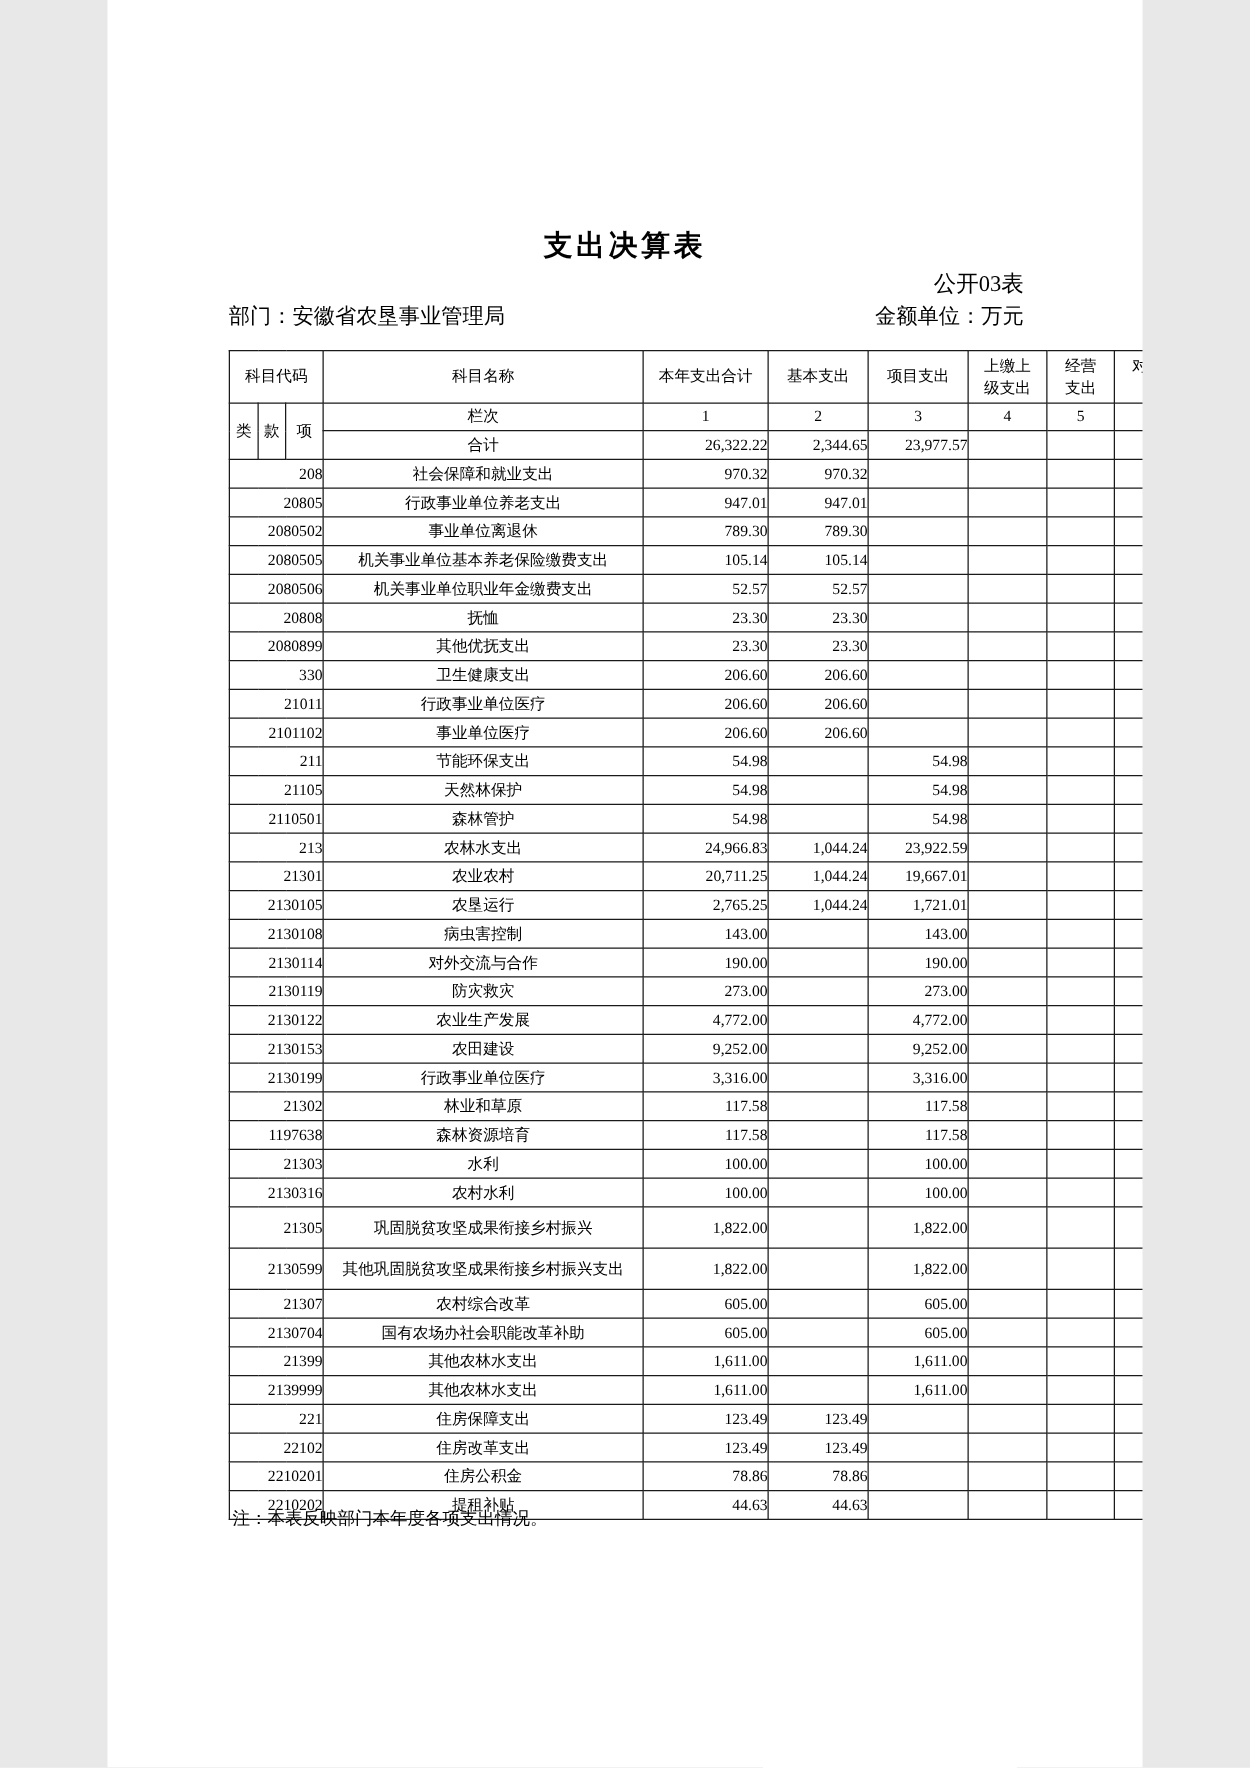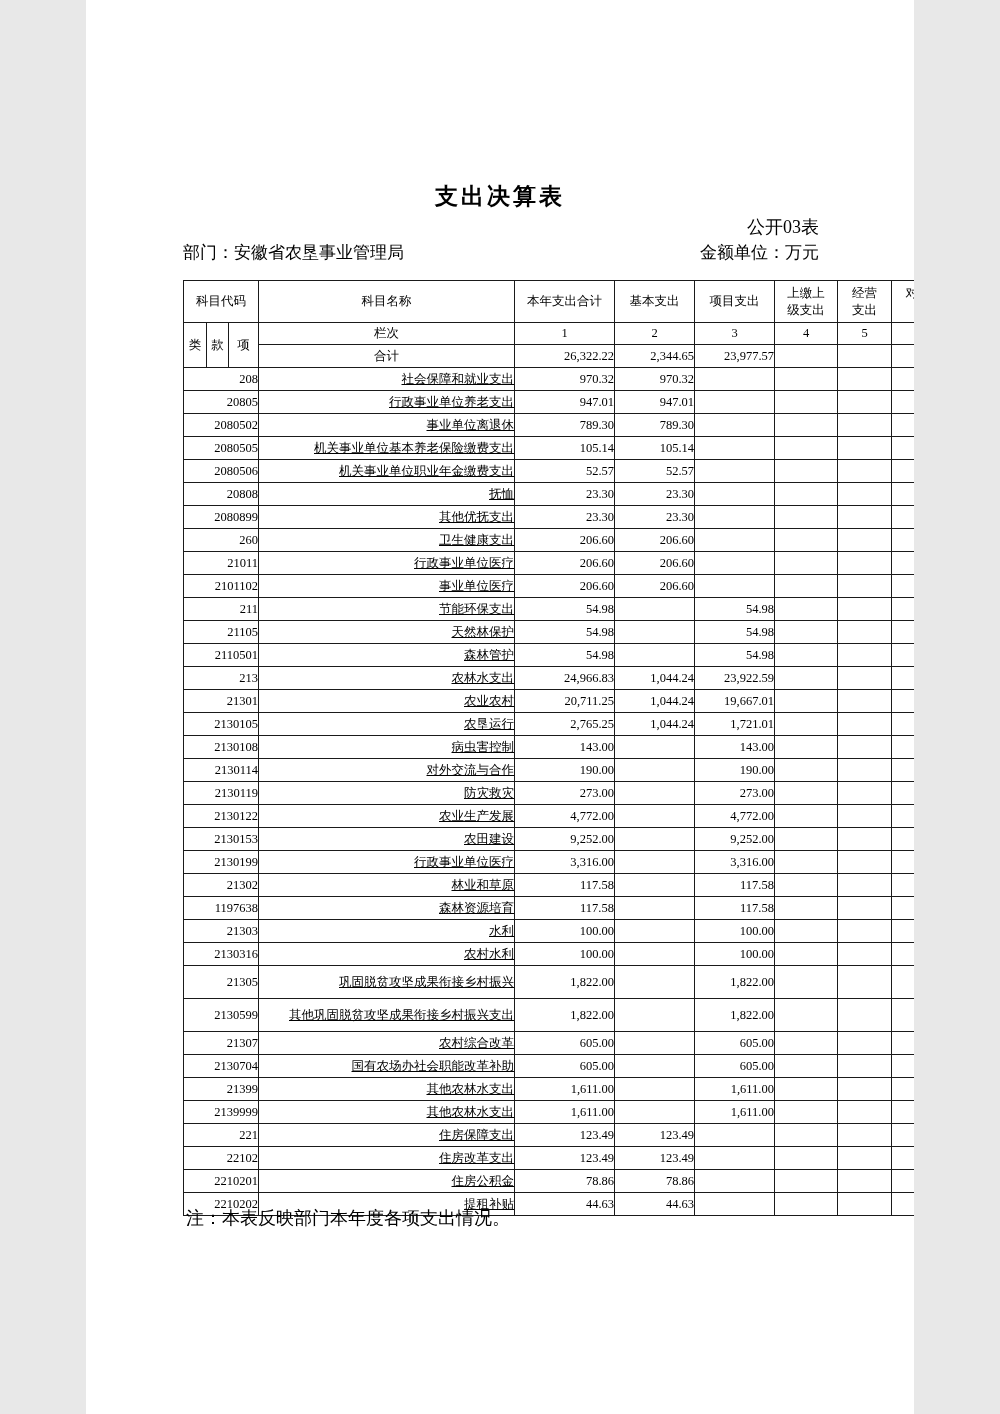--- a/index.html
+++ b/index.html
@@ -45,25 +45,25 @@
     box-sizing:border-box;
   }
   tr.h1{height:42px;}
   tr.h2{height:22px;}
   tr.h3{height:23px;}
   tbody tr{height:23px;}
   tbody tr.tall{height:33px;}
   th.center{text-align:center;vertical-align:middle;white-space:pre-line;line-height:1.35;}
   td.num{text-align:right;padding-right:11px;font-size:12.5px;}
   td.code{text-align:right;padding-left:5px;}
-  td.name{text-align:right;padding-left:8px;text-decoration:underline;}
+  td.name{text-align:center;padding-left:8px;}
   td.total-bold{font-weight:bold;}
   .note{
     position:absolute;top:1206px;left:100px;
-    font-size:18px;
+    font-size:14px;
   }
   .page-number{
     position:absolute;top:1252px;left:828px;
     font-size:15px;letter-spacing:1px;
   }
 </style>
 </head>
 <body>
 
 <div class="page">
@@ -191,21 +191,21 @@
     <td class="code" colspan="3">2080899</td>
     <td class="name">其他优抚支出</td>
     <td class="num">23.30</td>
     <td class="num">23.30</td>
     <td class="num"></td>
     <td class="num"></td>
     <td class="num"></td>
     <td class="num"></td>
   </tr>
         <tr>
-    <td class="code" colspan="3">260</td>
+    <td class="code" colspan="3">330</td>
     <td class="name">卫生健康支出</td>
     <td class="num">206.60</td>
     <td class="num">206.60</td>
     <td class="num"></td>
     <td class="num"></td>
     <td class="num"></td>
     <td class="num"></td>
   </tr>
         <tr>
     <td class="code" colspan="3">21011</td>

